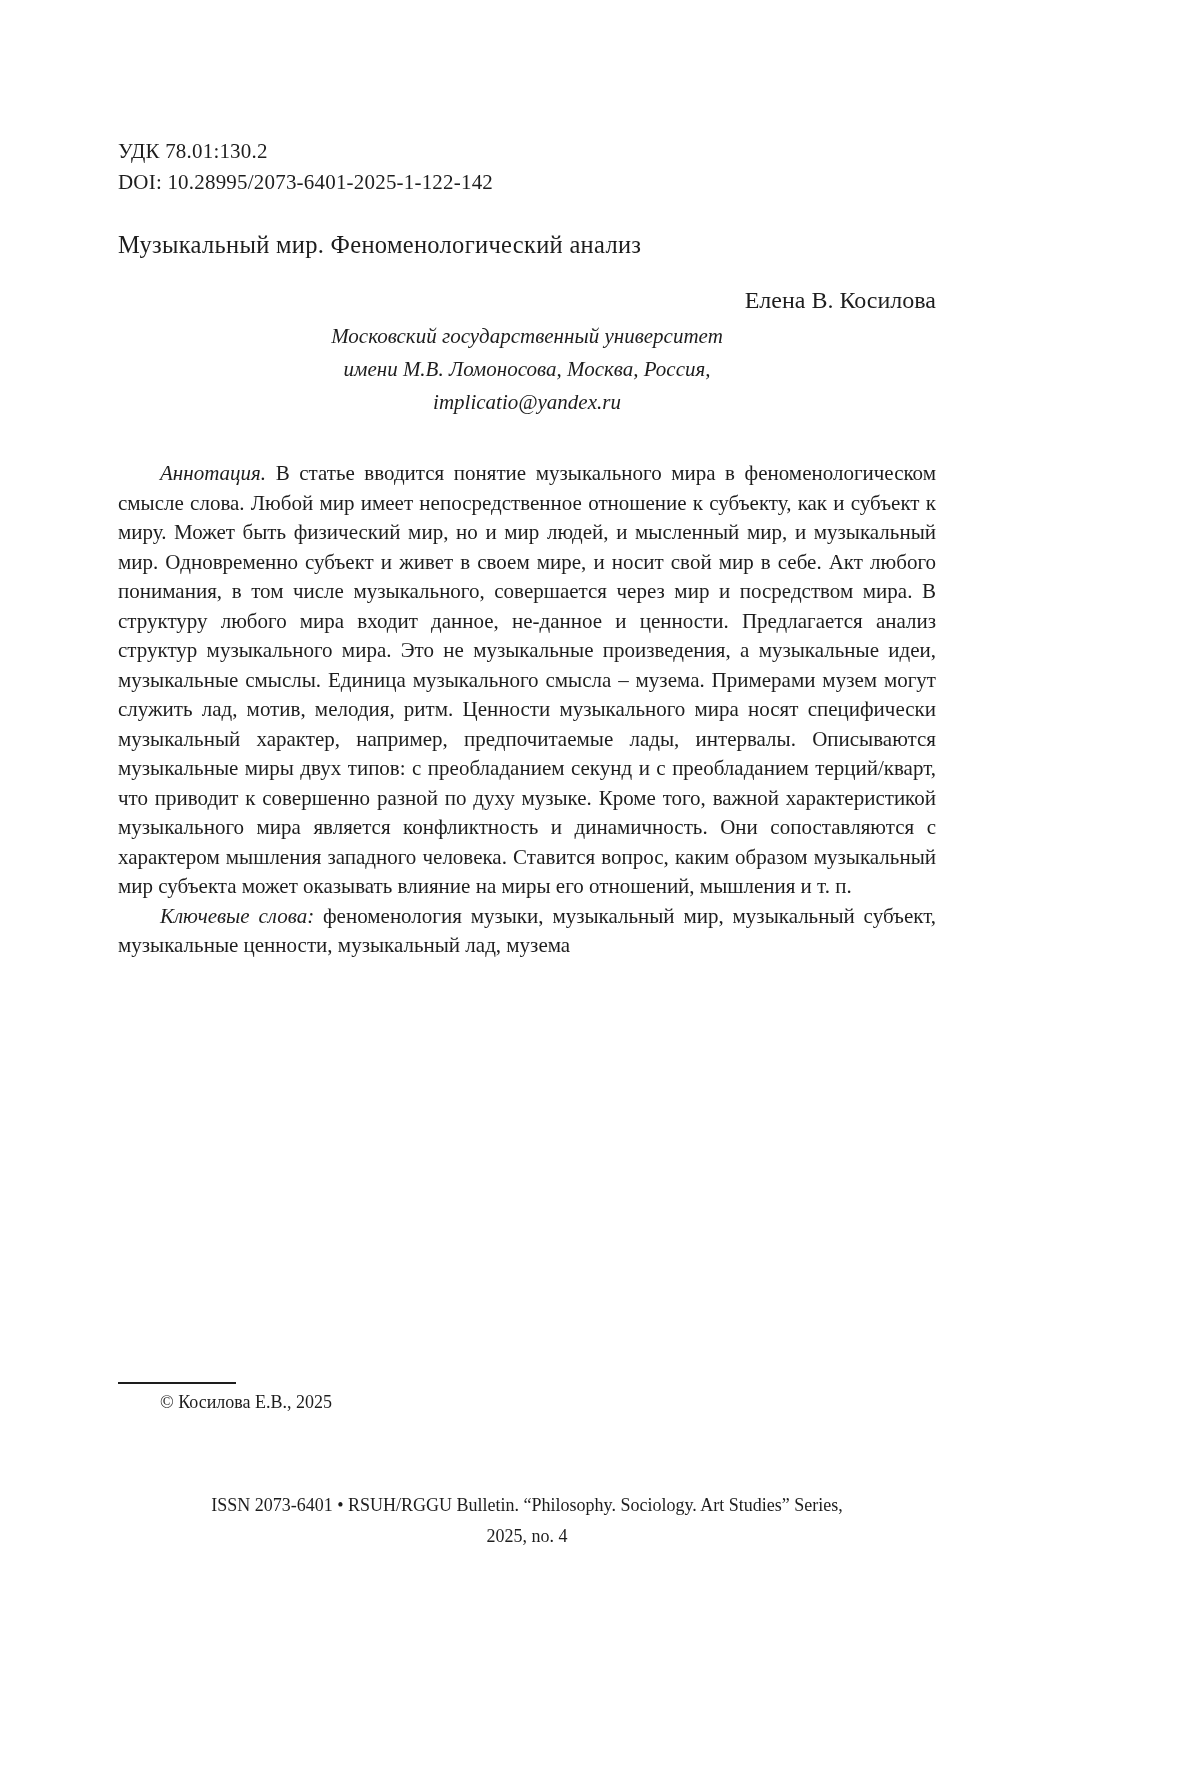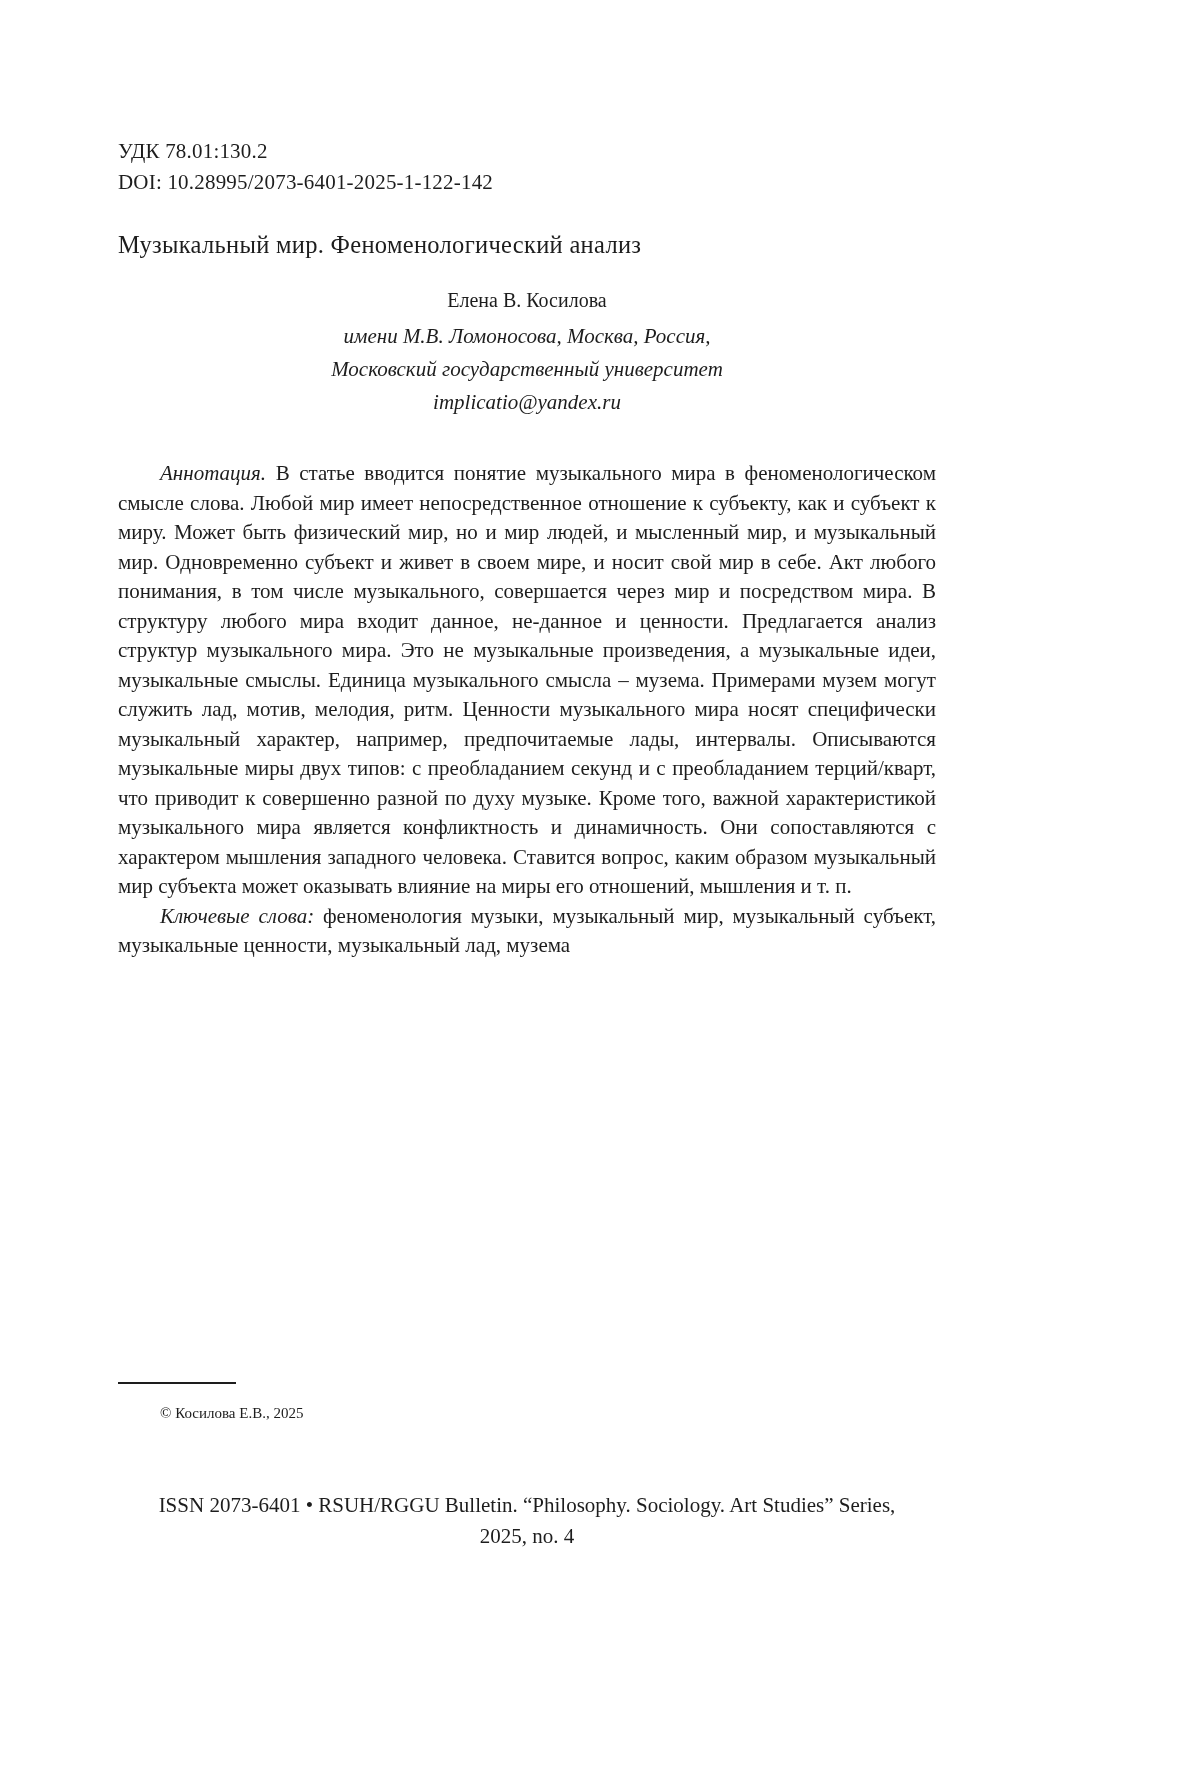--- a/index.html
+++ b/index.html
@@ -29,22 +29,22 @@
     letter-spacing: 0.2px;
   }
   .title {
     margin-top: 32px;
     font-size: 24.5px;
     line-height: 30px;
     letter-spacing: 0.3px;
   }
   .author {
     margin-top: 26px;
-    text-align: center;
-    font-size: 20px;
+    text-align: right;
+    font-size: 24px;
     line-height: 28px;
   }
   .affiliation {
     margin-top: 6px;
     text-align: center;
     font-style: italic;
     font-size: 21px;
     line-height: 33px;
   }
   .body-block {
@@ -70,52 +70,52 @@
     top: 1382px;
     width: 818px;
   }
   .copyright-rule {
     width: 118px;
     height: 0;
     border-top: 2px solid #1d1d1d;
     margin: 0;
   }
   .copyright-text {
-    margin-top: 16px;
+    margin-top: 5px;
     margin-left: 42px;
-    font-size: 15px;
+    font-size: 18px;
     line-height: 26px;
   }
   .page-footer {
     position: absolute;
     left: 118px;
     top: 1490px;
     width: 818px;
     text-align: center;
-    font-size: 21px;
+    font-size: 18px;
     line-height: 31px;
   }
 </style>
 </head>
 <body>
 
 <div class="page">
 
   <div class="content">
 
     <div class="meta-line">УДК  78.01:130.2</div>
     <div class="meta-line">DOI:  10.28995/2073-6401-2025-1-122-142</div>
 
     <h1 class="title" style="font-weight:normal; margin-bottom:0;">Музыкальный мир. Феноменологический анализ</h1>
 
     <div class="author">Елена В. Косилова</div>
 
     <div class="affiliation">
+      <div>Московский государственный университет</div>
       <div>имени М.В. Ломоносова, Москва, Россия,</div>
-      <div>Московский государственный университет</div>
       <div>implicatio@yandex.ru</div>
     </div>
 
     <div class="body-block">
       <p class="para"><span class="italic">Аннотация.</span><span> В статье вводится понятие музыкального мира в феноменологическом смысле слова. Любой мир имеет непосредственное отношение к субъекту, как и субъект к миру. Может быть физический мир, но и мир людей, и мысленный мир, и музыкальный мир. Одновременно субъект и живет в своем мире, и носит свой мир в себе. Акт любого понимания, в том числе музыкального, совершается через мир и посредством мира. В структуру любого мира входит данное, не-данное и ценности. Предлагается анализ структур музыкального мира. Это не музыкальные произведения, а музыкальные идеи, музыкальные смыслы. Единица музыкального смысла – музема. Примерами музем могут служить лад, мотив, мелодия, ритм. Ценности музыкального мира носят специфически музыкальный характер, например, предпочитаемые лады, интервалы. Описываются музыкальные миры двух типов: с преобладанием секунд и с преобладанием терций/кварт, что приводит к совершенно разной по духу музыке. Кроме того, важной характеристикой музыкального мира является конфликтность и динамичность. Они сопоставляются с характером мышления западного человека. Ставится вопрос, каким образом музыкальный мир субъекта может оказывать влияние на миры его отношений, мышления и т. п.</span></p>
 
       <p class="para"><span class="italic">Ключевые слова:</span><span> феноменология музыки, музыкальный мир, музыкальный субъект, музыкальные ценности, музыкальный лад, музема</span></p>
 
     </div>
 

